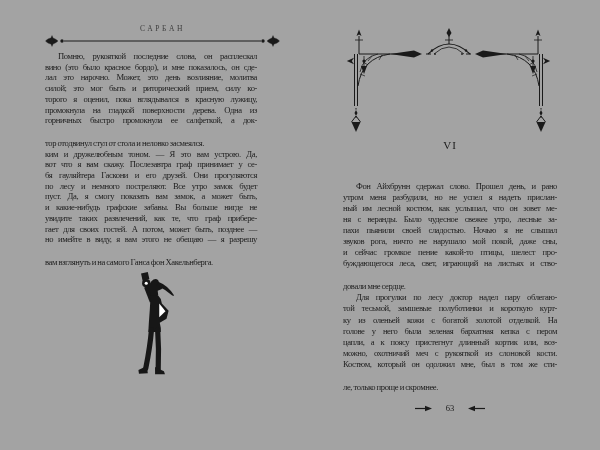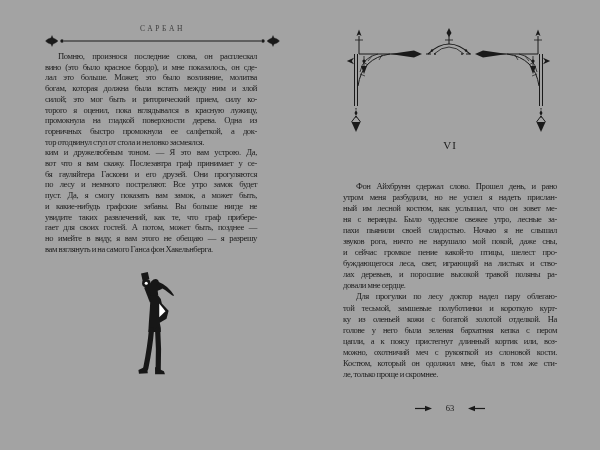--- a/index.html
+++ b/index.html
@@ -17,21 +17,21 @@
   .header-rule{position:absolute;left:45px;top:35px;}
 
   .text-block{
     position:absolute;font-size:8.6px;letter-spacing:-0.4px;word-spacing:-0.3px;
     color:#1c1c1c;
   }
   .text-left{left:45px;top:51px;width:212px;line-height:10.7px;}
   .text-right{left:343px;top:181px;width:214px;line-height:11.05px;}
 
   .line{text-align:justify;text-align-last:justify;}
-  .line.para-last{text-align-last:left;}
+  .line.para-last{text-align-last:left;margin-top:12px;}
   .line.para-first{text-indent:13px;}
 
   .illustration{position:absolute;left:127px;top:272px;}
 
   
   .chapter-ornament{position:absolute;left:346px;top:28px;}
   .chapter-number{
     position:absolute;left:343px;top:139px;width:214px;text-align:center;
     font-size:11px;letter-spacing:1px;color:#1a1a1a;
   }
@@ -60,24 +60,23 @@
       <line x1="19" y1="6" x2="216" y2="6" stroke="#1a1a1a" stroke-width="1.1"></line>
       <g transform="matrix(-1,0,0,1,235,0)">
         <path d="M13,6 C9,2 4,2 0.5,6 C4,10 9,10 13,6 Z" fill="#1a1a1a" stroke="#1a1a1a" stroke-width="0.3"></path>
         <path d="M7,0.5 L9.3,6 L7,11.5 L4.7,6 Z" fill="#1a1a1a" stroke="#1a1a1a" stroke-width="0.3"></path>
         <circle cx="17" cy="6" r="1.7" fill="#1a1a1a"></circle>
       </g>
     </svg>
 
     <div class="text-block text-left">
         <div>
-          <div class="line para-first">Помню, произнося последние слова, он расплескал</div>
+          <div class="line para-first">Помню, рукояткой последние слова, он расплескал</div>
           <div class="line">вино (это было красное бордо), и мне показалось, он сде-</div>
-          <div class="line">лал это больше. Может, это было возлияние, молитва</div>
-          <div class="line">богам, которая должна была встать между ним и злой</div>
+          <div class="line">лал это нарочно. Может, это день возлияние, молитва</div>
           <div class="line">силой; это мог быть и риторический прием, силу ко-</div>
           <div class="line">торого я оценил, пока вглядывался в красную лужицу,</div>
           <div class="line">промокнула на гладкой поверхности дерева. Одна из</div>
           <div class="line">горничных быстро промокнула ее салфеткой, а док-</div>
           <div class="line para-last">тор отодвинул стул от стола и неловко засмеялся.</div>
         </div>
         <div>
           <div class="line">ким и дружелюбным тоном. — Я это вам устрою. Да,</div>
           <div class="line">вот что я вам скажу. Послезавтра граф принимает у се-</div>
           <div class="line">бя гауляйтера Гаскони и его друзей. Они прогуляются</div>
@@ -177,21 +176,20 @@
     <div class="text-block text-right">
         <div>
           <div class="line para-first">Фон Айхбрунн сдержал слово. Прошел день, и рано</div>
           <div class="line">утром меня разбудили, но не успел я надеть прислан-</div>
           <div class="line">ный им лесной костюм, как услышал, что он зовет ме-</div>
           <div class="line">ня с веранды. Было чудесное свежее утро, лесные за-</div>
           <div class="line">пахи пьянили своей сладостью. Ночью я не слышал</div>
           <div class="line">звуков рога, ничто не нарушало мой покой, даже сны,</div>
           <div class="line">и сейчас громкое пение какой-то птицы, шелест про-</div>
           <div class="line">буждающегося леса, свет, играющий на листьях и ство-</div>
-          <div class="line">лах деревьев, и поросшие высокой травой поляны ра-</div>
           <div class="line para-last">довали мне сердце.</div>
         </div>
         <div>
           <div class="line para-first">Для прогулки по лесу доктор надел пару облегаю-</div>
           <div class="line">той тесьмой, замшевые полуботинки и короткую курт-</div>
           <div class="line">ку из оленьей кожи с богатой золотой отделкой. На</div>
           <div class="line">голове у него была зеленая бархатная кепка с пером</div>
           <div class="line">цапли, а к поясу пристегнут длинный кортик или, воз-</div>
           <div class="line">можно, охотничий меч с рукояткой из слоновой кости.</div>
           <div class="line">Костюм, который он одолжил мне, был в том же сти-</div>

